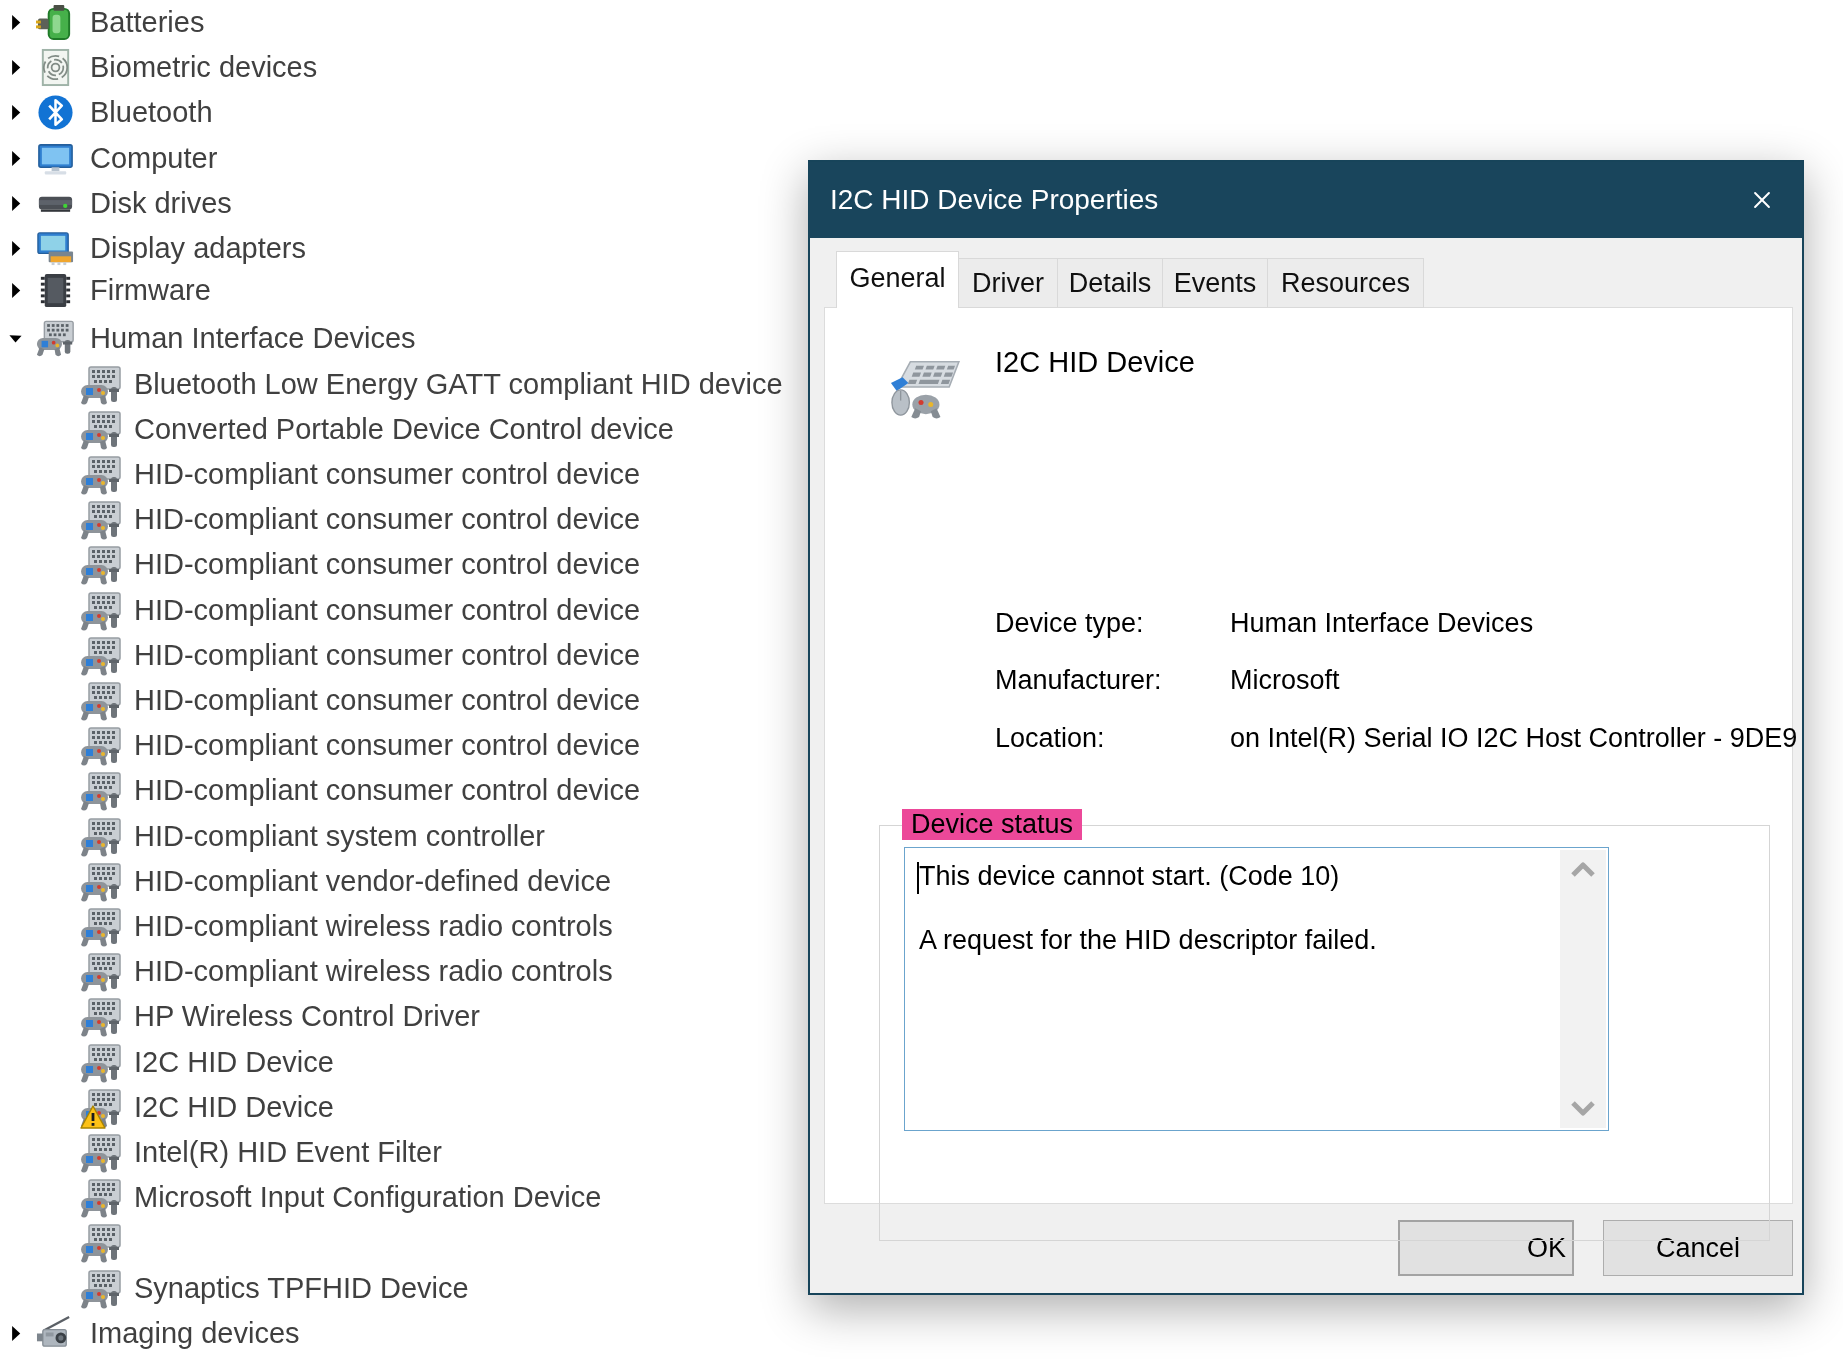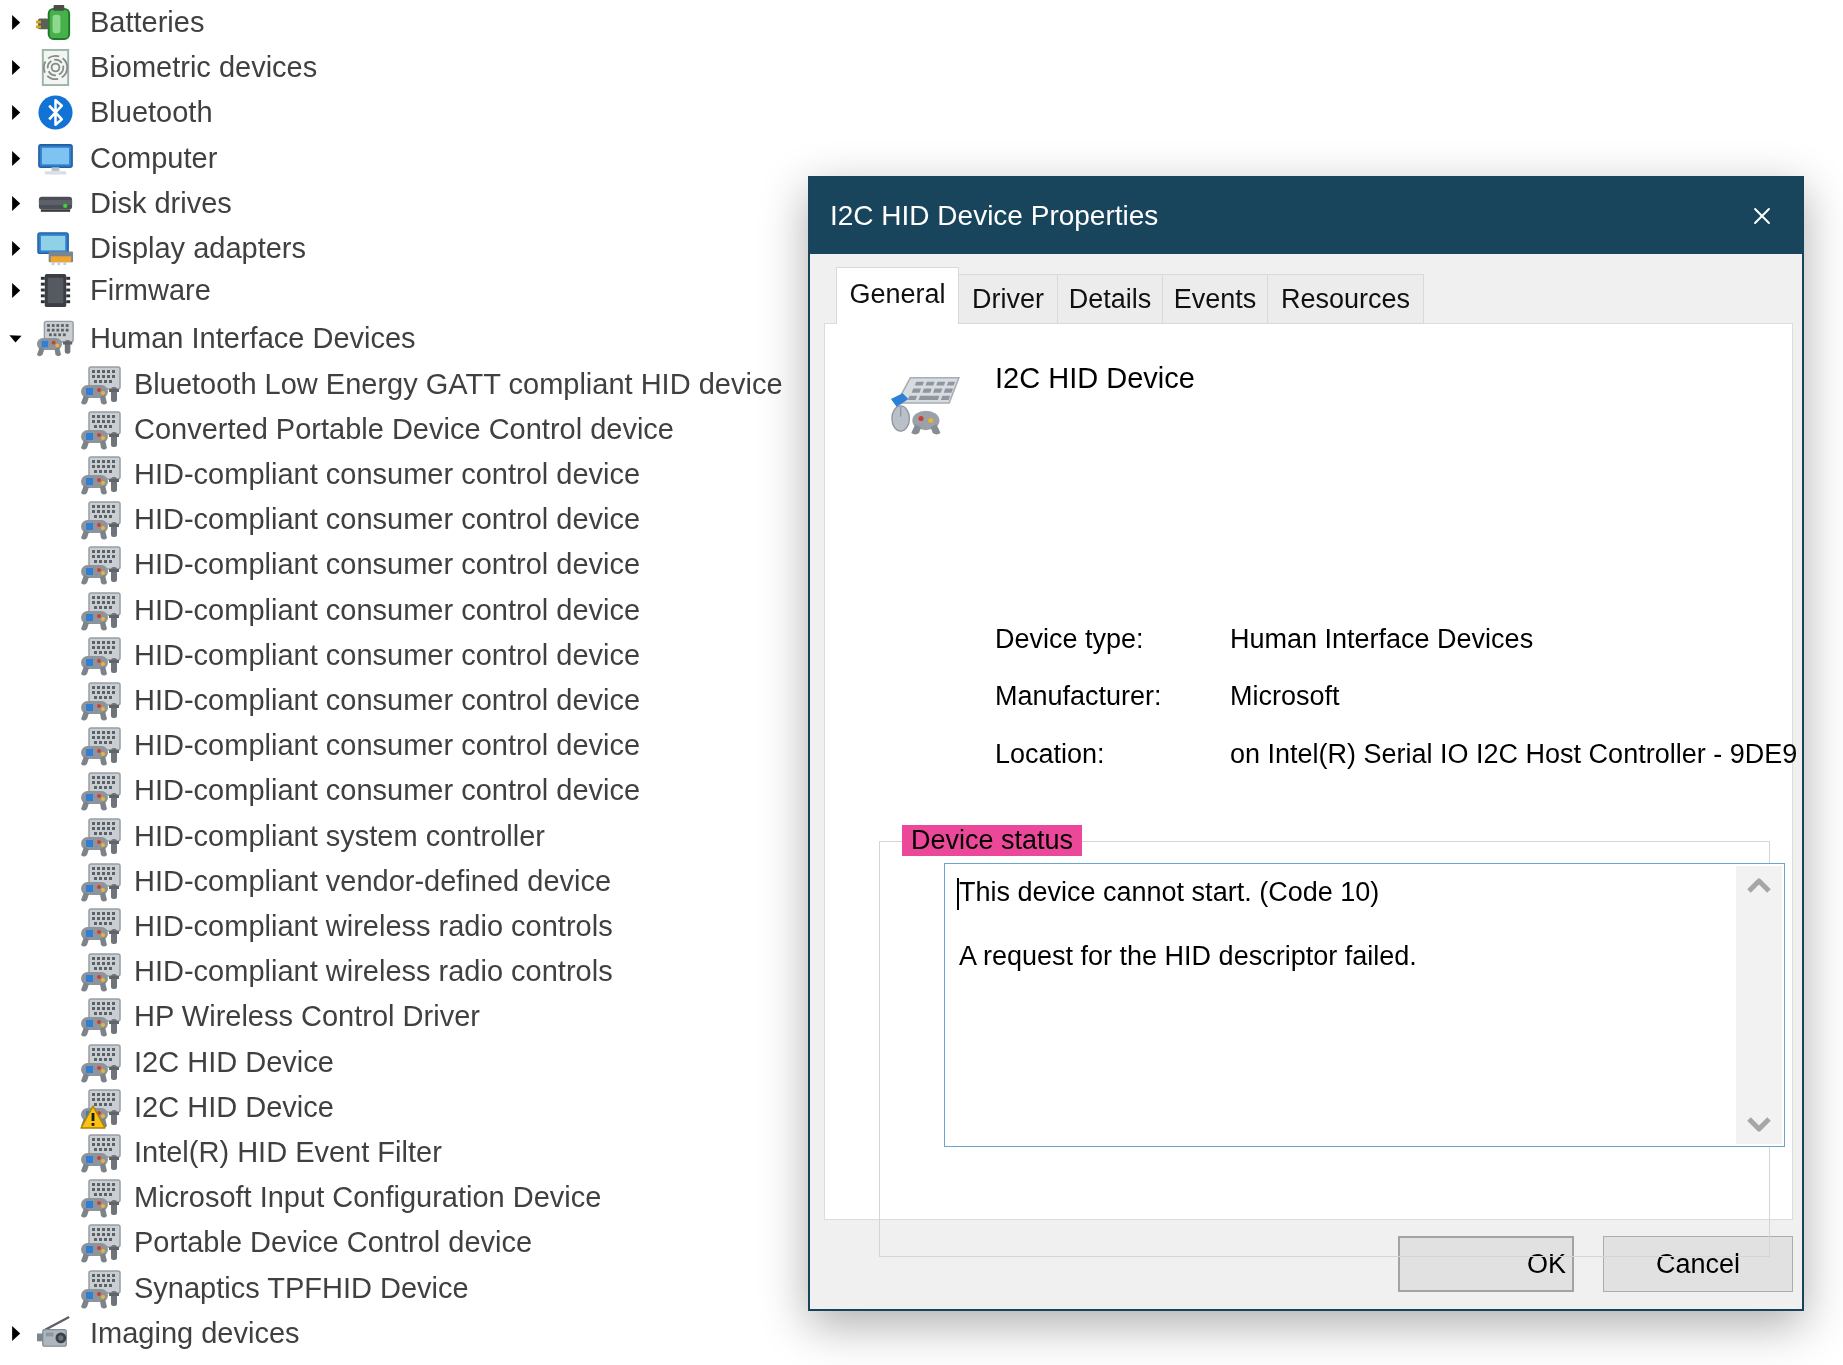--- a/index.html
+++ b/index.html
@@ -9,41 +9,41 @@
   .tree{position:absolute;left:0;top:0;width:810px;height:1365px;}
   .tree-row{position:absolute;left:0;right:0;height:45.2px;}
   .tree-row .chev{position:absolute;left:2px;top:9px;width:27px;height:27px;}
   .tree-row .ticon{position:absolute;top:3px;width:39px;height:39px;}
   .tree-row.level0 .ticon{left:36px;}
   .tree-row.level1 .ticon{left:80px;width:42px;height:41px;}
   .tree-label{position:absolute;top:0;line-height:45.2px;font-size:29px;color:#404040;white-space:nowrap;}
   .tree-row.level0 .tree-label{left:90px;}
   .tree-row.level1 .tree-label{left:134px;}
   
-  .dialog{position:absolute;left:808px;top:176px;width:996px;height:1135px;background:#f0f0f0;
+  .dialog{position:absolute;left:808px;top:160px;width:996px;height:1135px;background:#f0f0f0;
           border:2px solid #17445a;box-sizing:border-box;box-shadow:0 14px 44px rgba(0,0,0,.32);}
   .titlebar{position:absolute;left:0;top:0;right:0;height:76px;background:#19455c;}
   .title-text{position:absolute;left:20px;top:0;line-height:76px;color:#fff;font-size:28px;font-weight:400;}
   .close-btn{position:absolute;left:926px;top:12px;width:52px;height:52px;background:transparent;border:none;cursor:pointer;}
   .close-btn svg{width:100%;height:100%;}
   .close-btn path{stroke:#fff;stroke-width:2.6px;fill:none;stroke-linecap:round;}
   .tabstrip{position:absolute;left:14px;top:89px;height:57px;display:flex;align-items:flex-end;z-index:3;padding-left:12px;}
   .tab{box-sizing:border-box;height:50px;line-height:48px;text-align:center;font-size:27px;color:#101010;
        background:#ececec;border:1px solid #d9d9d9;border-left:none;cursor:pointer;}
   .tab:first-child{border-left:1px solid #d9d9d9;}
   .tab.active{height:57px;line-height:52px;background:#fff;border:1px solid #d9d9d9;border-bottom:none;position:relative;z-index:4;}
   .tabpage{position:absolute;left:14px;top:145px;width:969px;height:897px;background:#fff;border:1px solid #dcdcdc;box-sizing:border-box;z-index:1;}
   .dev-icon{position:absolute;left:58px;top:46px;width:78px;height:66px;}
   .dev-name{position:absolute;left:170px;top:38px;font-size:29px;color:#000;}
   .dev-field{position:absolute;left:170px;font-size:27px;color:#000;white-space:nowrap;}
   .dev-field .fval{position:absolute;left:235px;white-space:nowrap;}
   .f0{top:300px;} .f1{top:357px;} .f2{top:415px;}
   .groupbox{position:absolute;left:54px;top:517px;width:891px;height:416px;border:1px solid #d5d5d5;box-sizing:border-box;}
   .group-label{position:absolute;left:22px;top:-17px;background:#ec4899;padding:0 9px;font-size:27px;color:#000;white-space:nowrap;}
-  .statusbox{position:absolute;left:24px;top:21px;width:841px;height:284px;background:#fff;border:1px solid #6ba4cd;box-sizing:border-box;overflow:hidden;margin-left:40px;}
+  .statusbox{position:absolute;left:24px;top:21px;width:705px;height:284px;background:#fff;border:1px solid #6ba4cd;box-sizing:border-box;overflow:hidden;}
   .status-lines{position:absolute;left:14px;top:12px;right:64px;font-size:27px;line-height:32px;color:#000;}
   .status-lines div{min-height:32px;}
   .caret{position:absolute;left:12px;top:14px;width:2px;height:32px;background:#000;}
   .sbar{position:absolute;right:2px;top:2px;width:46px;height:278px;background:#f2f2f2;}
   .sbar svg{position:absolute;left:8px;width:30px;height:26px;}
   .sbar .up{top:8px;} .sbar .dn{bottom:8px;}
   .sbar path{fill:none;stroke:#a6a6a6;stroke-width:5px;stroke-linejoin:round;}
   .btn{position:absolute;top:1058px;height:56px;box-sizing:border-box;background:#e1e1e1;font-size:27px;color:#000;
        font-family:"Liberation Sans","DejaVu Sans",sans-serif;cursor:pointer;}
   .btn.ok{left:588px;width:176px;border:2px solid #a3a3a3;text-align:right;}
@@ -385,21 +385,20 @@
       <div class="tree-row level1" style="top: 1175.2px;">
         <svg class="ticon">
           <use href="#hid-device-icon"></use>
         </svg>
         <span class="tree-label">Microsoft Input Configuration Device</span>
       </div>
       <div class="tree-row level1" style="top: 1220.4px;">
         <svg class="ticon">
           <use href="#hid-device-icon"></use>
         </svg>
-        <span class="tree-label">Portable Device Control device</span>
       </div>
       <div class="tree-row level1" style="top: 1265.6px;">
         <svg class="ticon">
           <use href="#hid-device-icon"></use>
         </svg>
         <span class="tree-label">Synaptics TPFHID Device</span>
       </div>
       <div class="tree-row level0" style="top: 1310.8px;">
         <svg class="chev" viewBox="0 0 40 40">
           <use href="#chevron-right-icon"></use>

